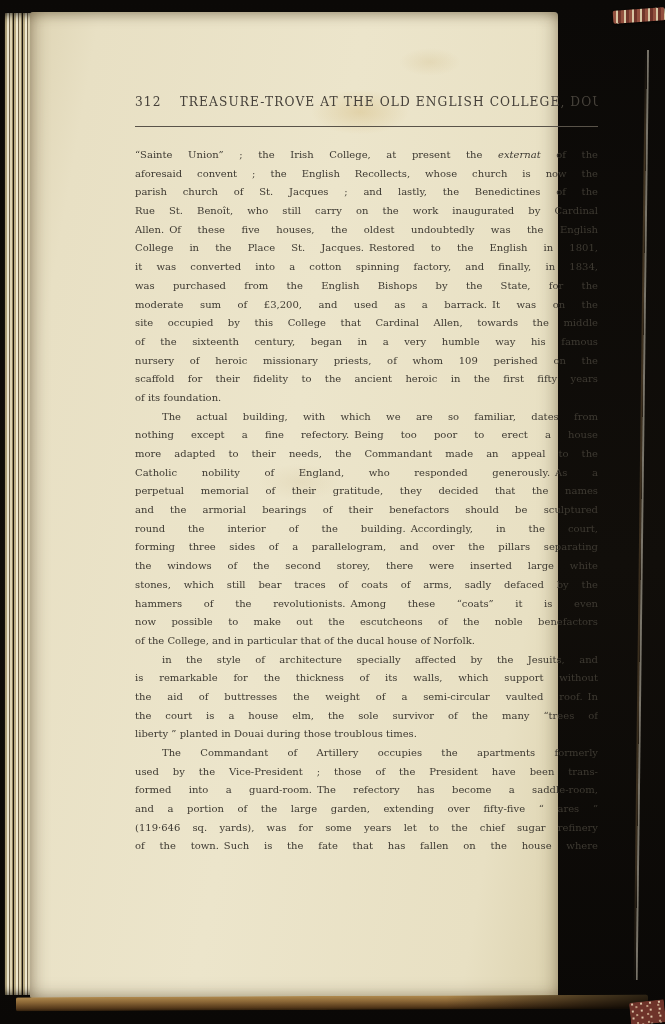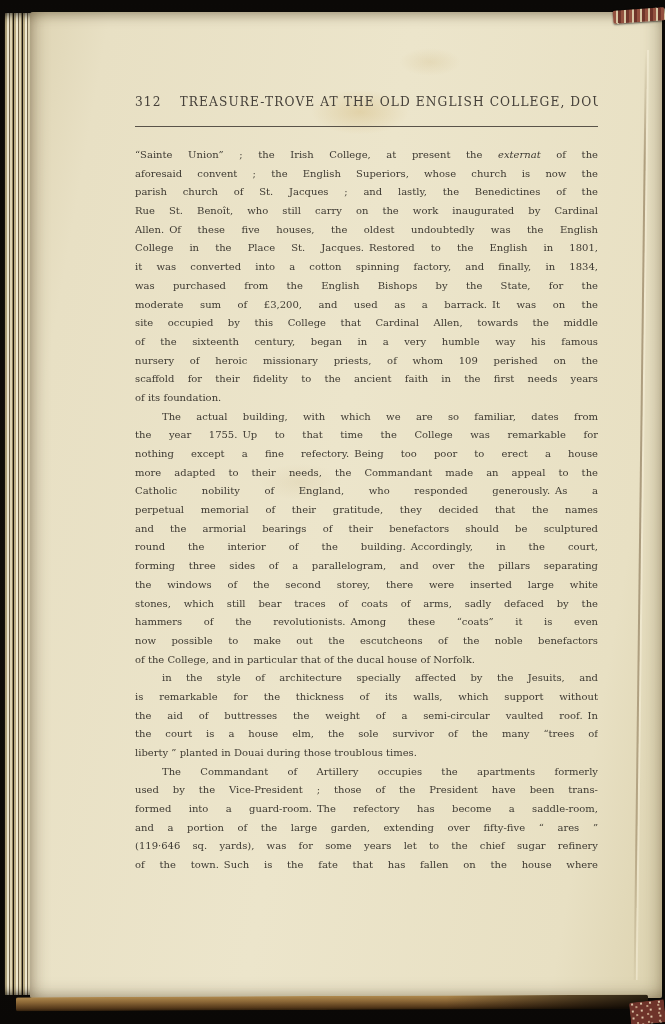--- a/index.html
+++ b/index.html
@@ -32,21 +32,21 @@
       #ddd3b2 6px, #ddd3b2 8px,
       #94855f 8px, #94855f 9px);
     border-radius: 3px 0 0 2px;
     box-shadow: inset 0 6px 8px -5px rgba(0,0,0,.8), inset 0 -6px 8px -5px rgba(0,0,0,.8);
   }
   
   .page {
     position: absolute;
     left: 30px;
     top: 12px;
-    width: 632px;
+    width: 528px;
     height: 986px;
     border-radius: 3px 4px 2px 2px;
     background:
       radial-gradient(ellipse 70px 32px at 330px 100px, rgba(198,162,82,0.28), rgba(198,162,82,0) 70%),
       radial-gradient(ellipse 44px 20px at 400px 50px, rgba(190,158,88,0.16), rgba(190,158,88,0) 70%),
       radial-gradient(ellipse 60px 26px at 270px 470px, rgba(172,142,82,0.10), rgba(172,142,82,0) 70%),
       linear-gradient(100deg, #ded4b4 0%, #e8e0c4 10%, #ece5cb 48%, #e8e0c3 86%, #dcd2af 100%);
     box-shadow:
       inset 12px 0 16px -9px rgba(85,65,35,.45),
       inset -12px 0 18px -10px rgba(85,65,35,.40),
@@ -168,37 +168,36 @@
     <div class="crease"></div>
     <div class="content">
       <div class="header-row">
         <span class="pagenum">312</span>
         <span class="running-title">TREASURE-TROVE AT THE OLD ENGLISH COLLEGE, DOUAI.</span>
       </div>
       <hr class="rule">
       <div class="textblock">
           <div class="para">
             <div class="tline"><span>“Sainte Union” ; the Irish College, at present the </span><span class="it">externat</span><span> of the</span></div>
-            <div class="tline">aforesaid convent ; the English Superiors, whose church is now the</div>
+            <div class="tline">aforesaid convent ; the English Recollects, whose church is now the</div>
             <div class="tline">parish church of St. Jacques ; and lastly, the Benedictines of the</div>
             <div class="tline">Rue St. Benoît, who still carry on the work inaugurated by Cardinal</div>
             <div class="tline">Allen. Of these five houses, the oldest undoubtedly was the English</div>
             <div class="tline">College in the Place St. Jacques. Restored to the English in 1801,</div>
             <div class="tline">it was converted into a cotton spinning factory, and finally, in 1834,</div>
             <div class="tline">was purchased from the English Bishops by the State, for the</div>
             <div class="tline">moderate sum of £3,200, and used as a barrack. It was on the</div>
             <div class="tline">site occupied by this College that Cardinal Allen, towards the middle</div>
             <div class="tline">of the sixteenth century, began in a very humble way his famous</div>
             <div class="tline">nursery of heroic missionary priests, of whom 109 perished on the</div>
-            <div class="tline">scaffold for their fidelity to the ancient faith in the first needs years</div>
+            <div class="tline">scaffold for their fidelity to the ancient heroic in the first fifty years</div>
             <div class="tline lastline">of its foundation.</div>
           </div>
           <div class="para indent">
             <div class="tline">The actual building, with which we are so familiar, dates from</div>
-            <div class="tline">the year 1755. Up to that time the College was remarkable for</div>
             <div class="tline">nothing except a fine refectory. Being too poor to erect a house</div>
             <div class="tline">more adapted to their needs, the Commandant made an appeal to the</div>
             <div class="tline">Catholic nobility of England, who responded generously. As a</div>
             <div class="tline">perpetual memorial of their gratitude, they decided that the names</div>
             <div class="tline">and the armorial bearings of their benefactors should be sculptured</div>
             <div class="tline">round the interior of the building. Accordingly, in the court,</div>
             <div class="tline">forming three sides of a parallelogram, and over the pillars separating</div>
             <div class="tline">the windows of the second storey, there were inserted large white</div>
             <div class="tline">stones, which still bear traces of coats of arms, sadly defaced by the</div>
             <div class="tline">hammers of the revolutionists. Among these “coats” it is even</div>

